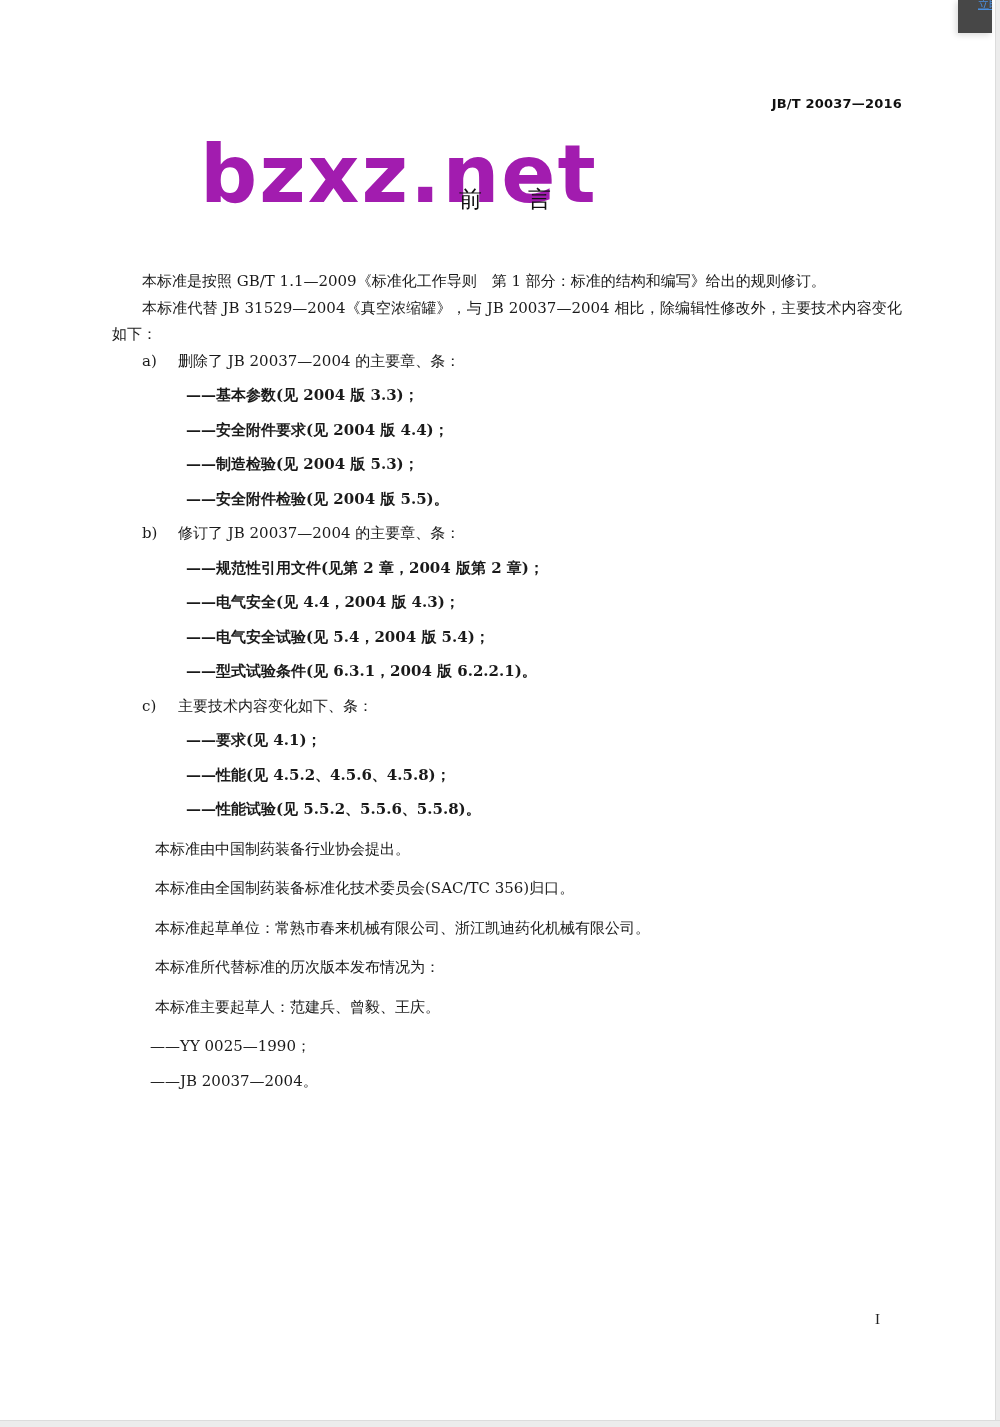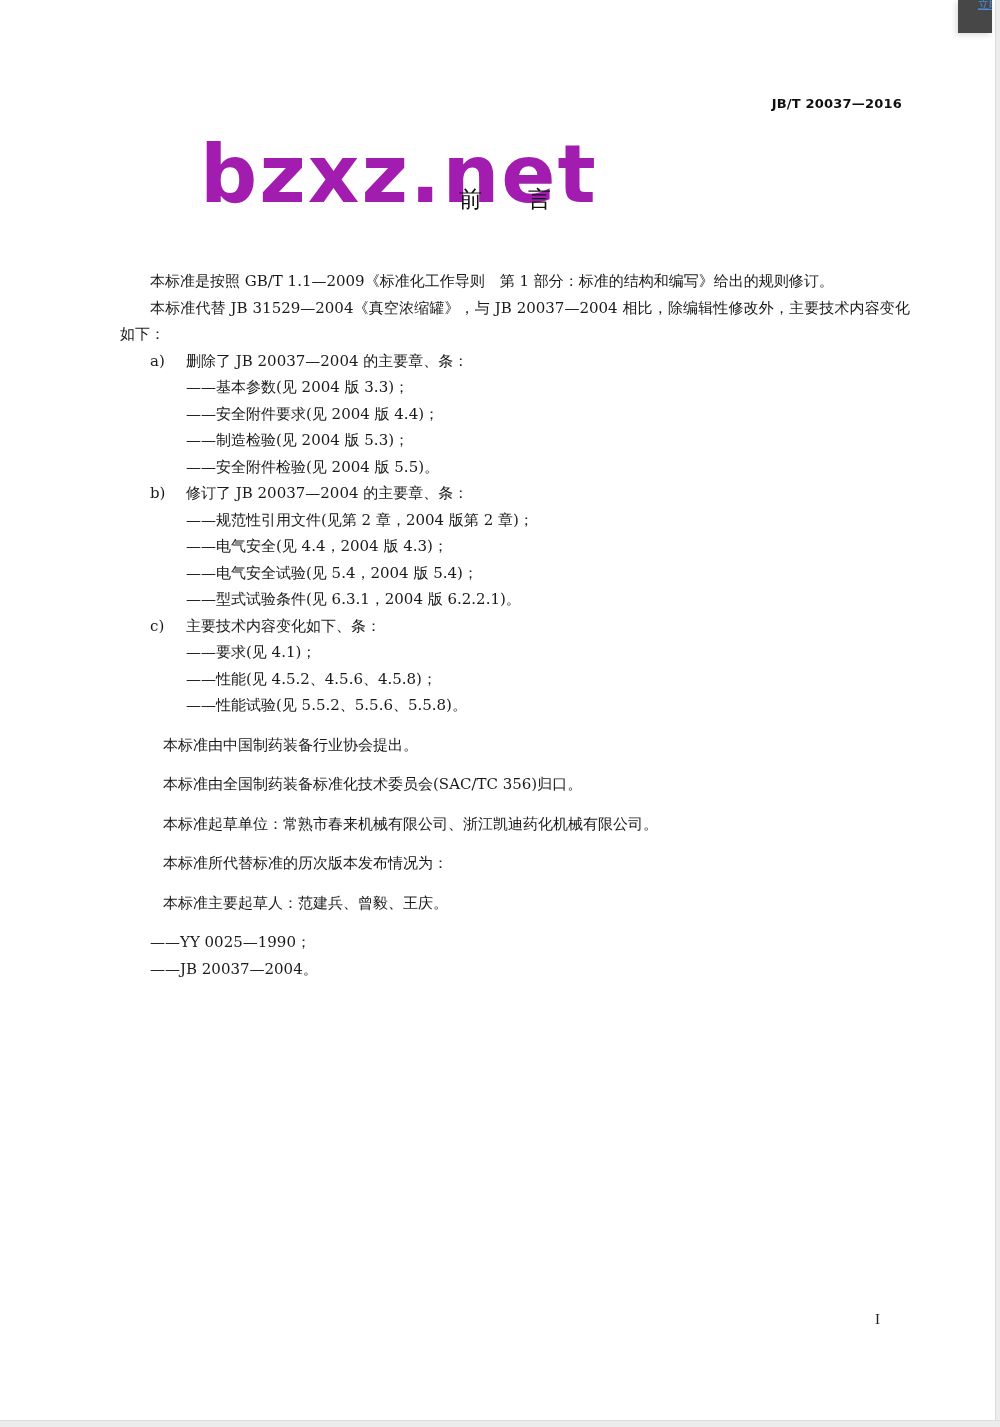--- a/index.html
+++ b/index.html
@@ -88,21 +88,21 @@
       top: 184px;
       font-family: "DejaVu Sans", sans-serif;
       font-weight: normal;
       font-size: 23px;
       color: #111;
       letter-spacing: 46px;
       z-index: 1;
     }
     .body-text {
       position: absolute;
-      left: 120px;
+      left: 112px;
       top: 268px;
       width: 790px;
       font-size: 15px;
       line-height: 26.5px;
       z-index: 1;
     }
     .para {
       text-indent: 30px;
       margin: 0;
       text-align: justify;
@@ -110,29 +110,30 @@
     .item-head {
       margin: 0;
       padding-left: 30px;
       display: flex;
     }
     .item-head .marker {
       width: 36px;
       flex: 0 0 36px;
     }
     .sub {
-      margin: 0;
+      margin: 8px;
       padding-left: 66px;
+      font-weight: bold;
     }
     .plain {
       margin: 13px;
       padding-left: 30px;
     }
     .dash-line {
-      margin: 0;
+      margin: 8px;
       padding-left: 30px;
     }
     .page-num {
       position: absolute;
       left: 875px;
       top: 1311px;
       font-size: 15px;
       font-family: "Liberation Serif", serif;
       color: #222;
     }

